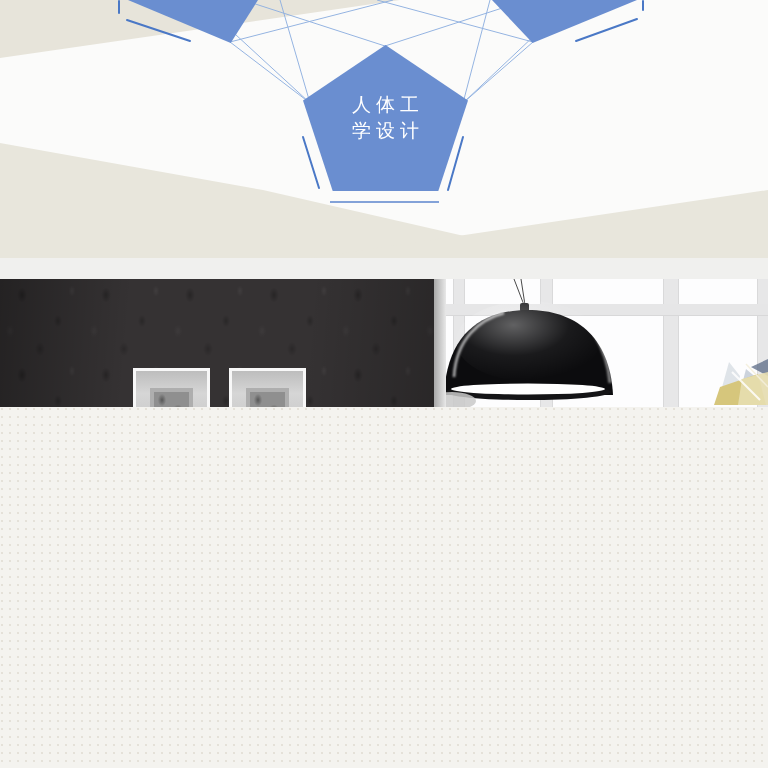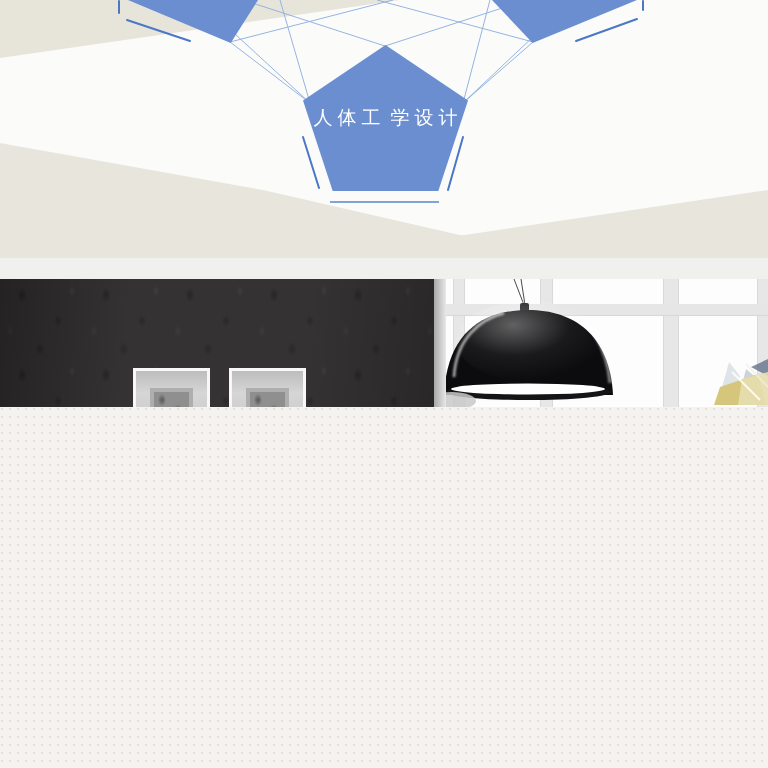--- a/index.html
+++ b/index.html
@@ -14,21 +14,21 @@
   .wedge-bl{left:0;top:140px;width:560px;height:118px;
             clip-path:polygon(0 3px,263px 50px,100% 100%,0 100%);}
   .wedge-br{right:0;top:190px;width:458px;height:68px;
             clip-path:polygon(100% 0,100% 100%,0 100%);}
   .net{position:absolute;left:0;top:0;}
   .frag{position:absolute;background:#6a8ed0;}
   .frag-left{left:128px;top:0;width:130px;height:43px;clip-path:polygon(0 0,100% 0,79% 100%);}
   .frag-right{left:492px;top:0;width:145px;height:43px;clip-path:polygon(0 0,100% 0,28% 100%);}
   .pentagon{position:absolute;left:303px;top:45px;width:165px;height:146px;background:#6a8ed0;
             clip-path:polygon(50% 0,100% 38%,82% 100%,18% 100%,0 38%);
-            display:flex;align-items:center;justify-content:center;}
+            display:flex;flex-direction:column;align-items:center;justify-content:center;}
   .pentagon span{color:#ffffff;font-size:19px;letter-spacing:5px;line-height:26px;
                  text-indent:5px;white-space:nowrap;}
 
   
   .divider{position:absolute;left:0;top:258px;width:768px;height:21px;background:#f0f0ee;}
 
   
   .photo{position:absolute;left:0;top:279px;width:768px;height:128px;overflow:hidden;background:#fdfdfe;}
   .wall{position:absolute;left:0;top:0;width:434px;height:128px;background-color:#353233;
         background-image:

